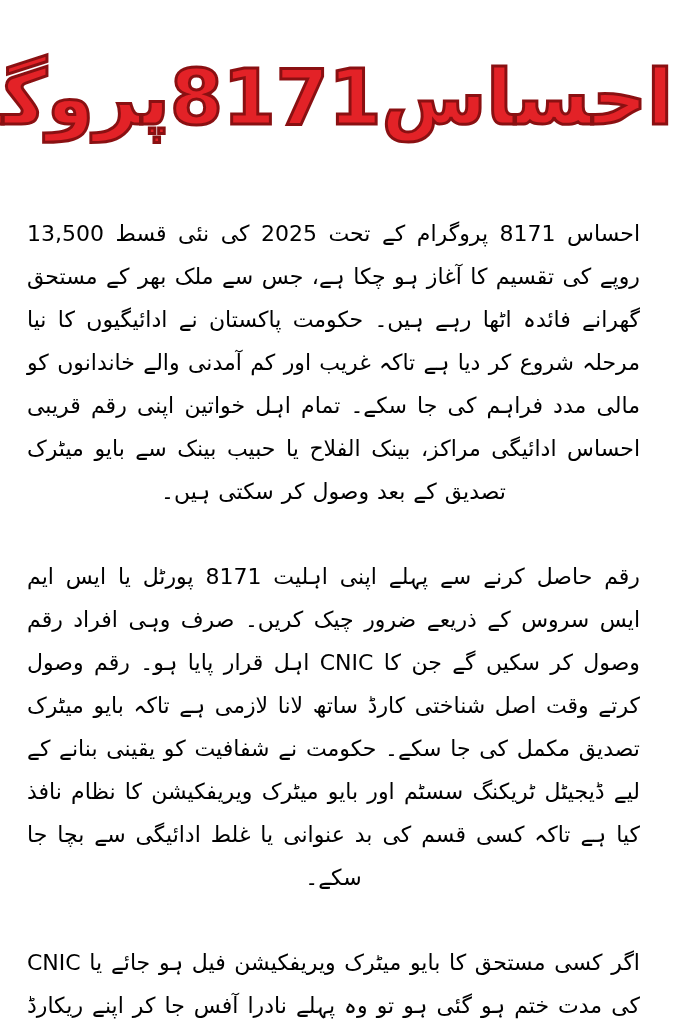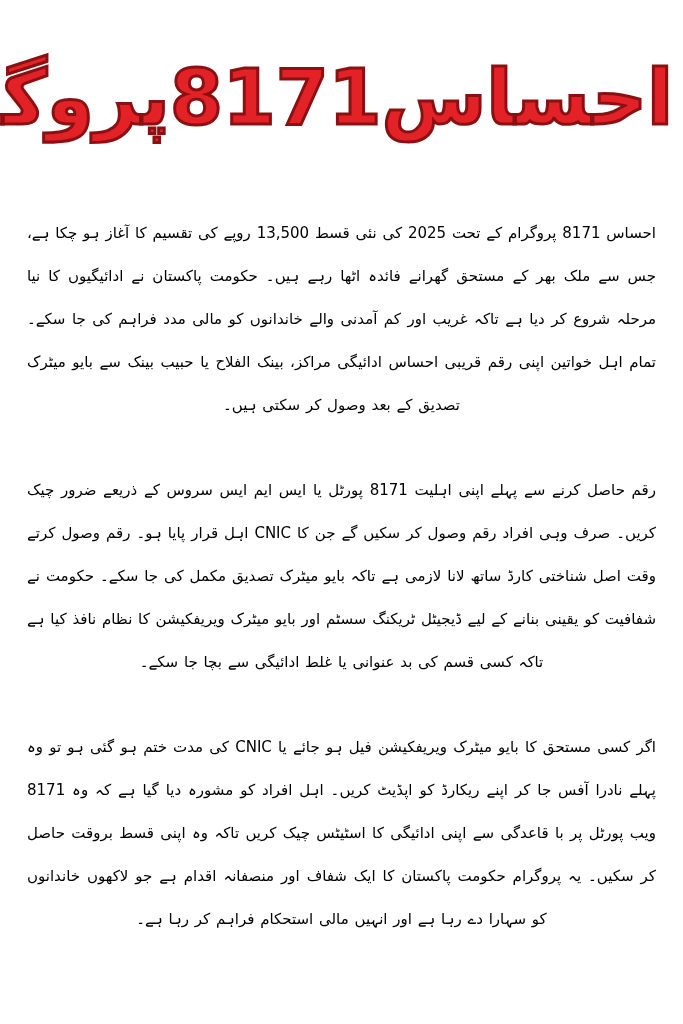--- a/index.html
+++ b/index.html
@@ -29,23 +29,23 @@
     text-shadow: 0 0 1px rgba(120,10,14,0.9);
     font-family: "DejaVu Sans", sans-serif;
     white-space: nowrap;
   }
   .body-para {
     direction: rtl;
     unicode-bidi: embed;
     text-align: justify;
     text-align-last: center;
     color: #000000;
-    font-size: 15px;
+    font-size: 22px;
     line-height: 43px;
-    margin: 0 0 42px 0;
+    margin: 0 16px 42px 0;
     padding: 0 27px;
     word-spacing: 1px;
   }
 </style>
 </head>
 <body>
 
 <div class="page" style="background: rgb(255, 255, 255);">
 
   <h1 class="title" style="color: rgb(227, 34, 39); -webkit-text-stroke: 3px rgb(138, 16, 18);">احساس8171پروگرام</h1>

